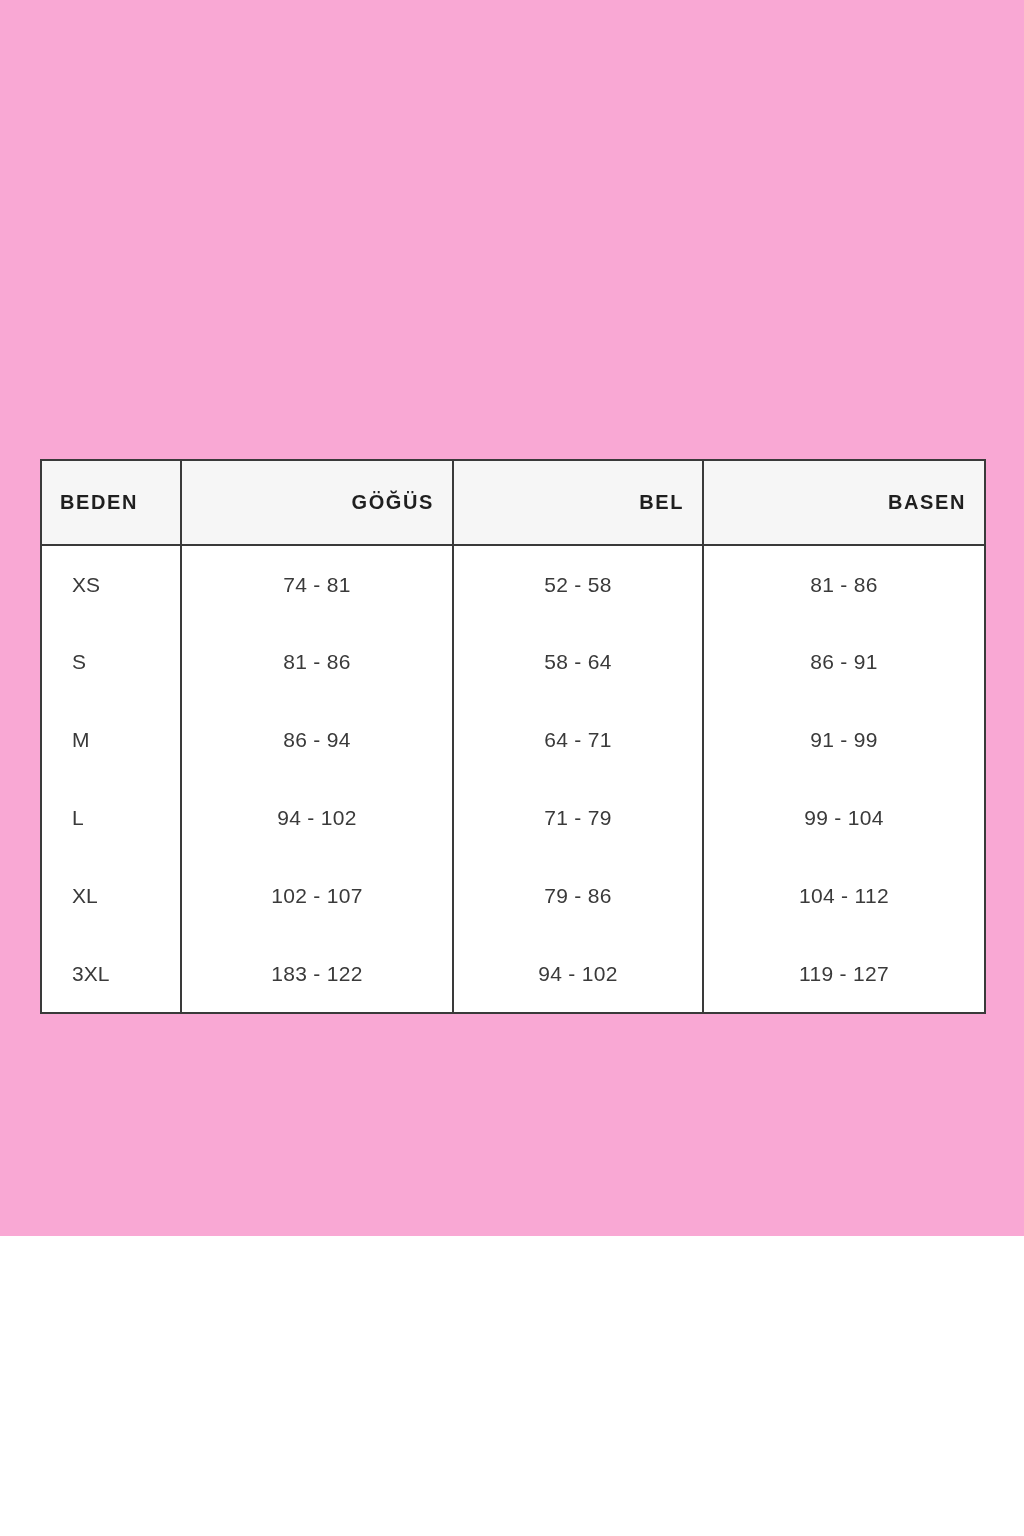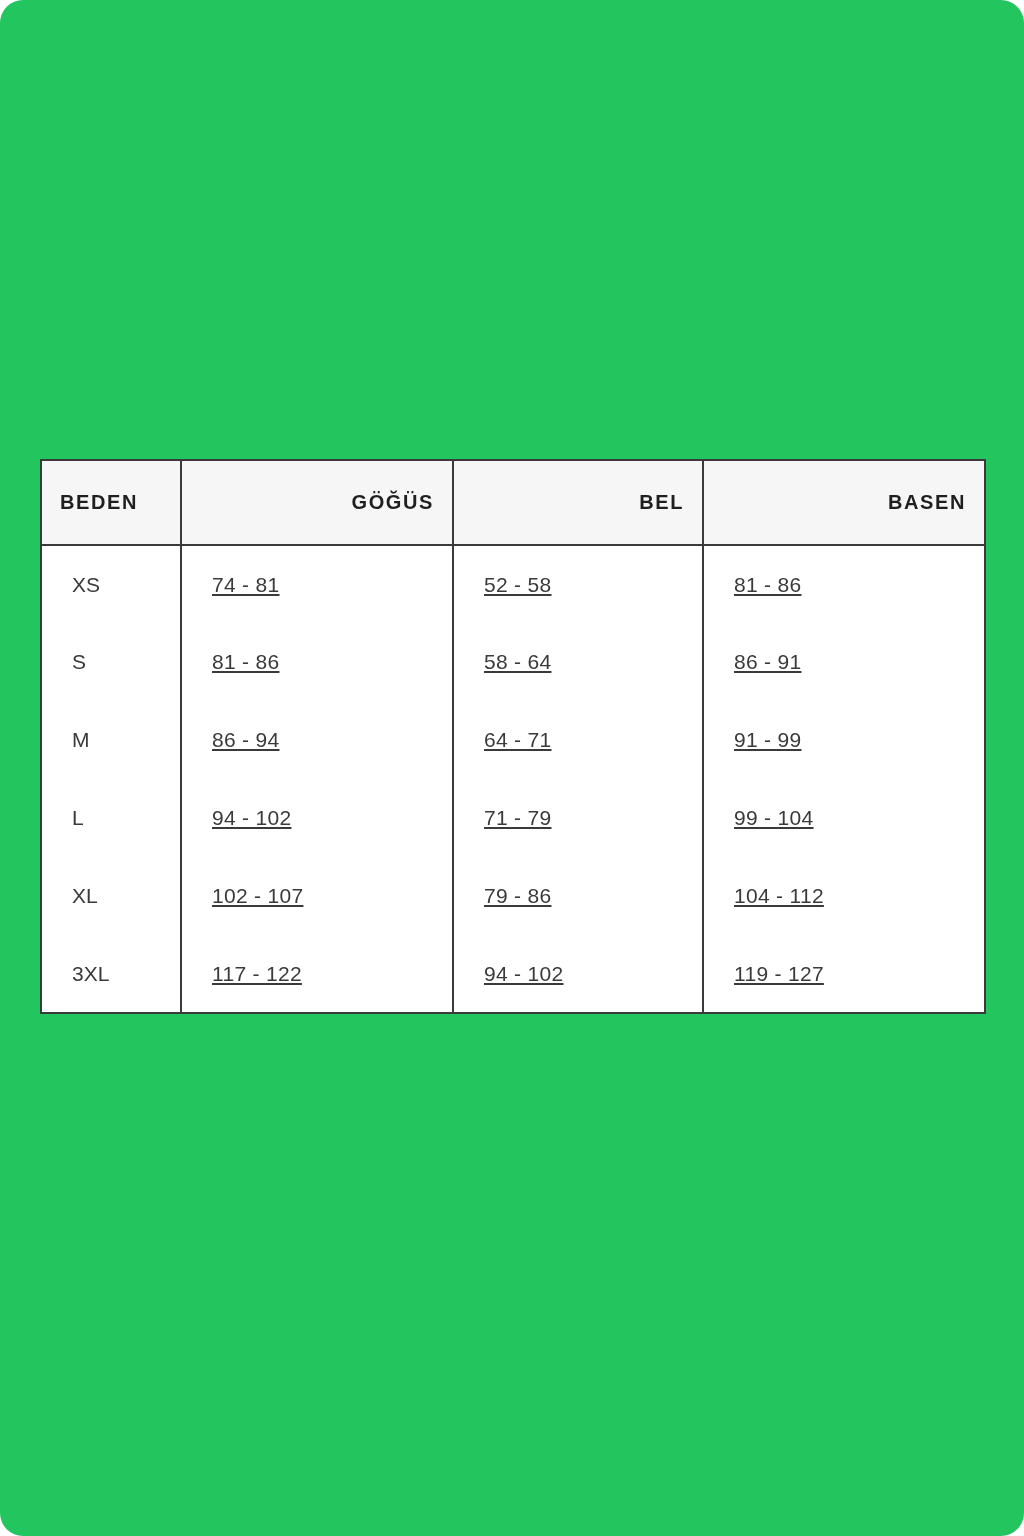--- a/index.html
+++ b/index.html
@@ -13,23 +13,22 @@
     font-family: "Liberation Sans", sans-serif;
     color: #2b2b2b;
     position: relative;
     overflow: hidden;
   }
   .page {
     position: absolute;
     left: 0;
     top: 0;
     width: 1024px;
-    height: 1536px;
-    background: #22c55e;
-    border-radius: 23px;
+    height: 1236px;
+    background: #f9a8d4;
   }
   .table-wrap {
     position: absolute;
     left: 40px;
     top: 459px;
     width: 944px;
   }
   table.size-chart {
     border-collapse: collapse;
     width: 944px;
@@ -76,23 +75,22 @@
   }
   table.size-chart tbody td:last-child {
     border-right: none;
   }
   table.size-chart tbody td.label {
     text-align: left;
     font-size: 21px;
     color: #3a3a3a;
   }
   table.size-chart tbody td.val {
-    text-align: left;
+    text-align: center;
     letter-spacing: 0.3px;
-    text-decoration: underline;
   }
 </style>
 </head>
 <body>
 
 <div class="page">
   <div class="table-wrap">
     <table class="size-chart">
       <colgroup>
         <col class="c0">
@@ -134,20 +132,20 @@
           <td class="val">99 - 104</td>
         </tr>
         <tr>
           <td class="label">XL</td>
           <td class="val">102 - 107</td>
           <td class="val">79 - 86</td>
           <td class="val">104 - 112</td>
         </tr>
         <tr>
           <td class="label">3XL</td>
-          <td class="val">117 - 122</td>
+          <td class="val">183 - 122</td>
           <td class="val">94 - 102</td>
           <td class="val">119 - 127</td>
         </tr>
       </tbody>
     </table>
   </div>
 </div>
 
 </body></html>

